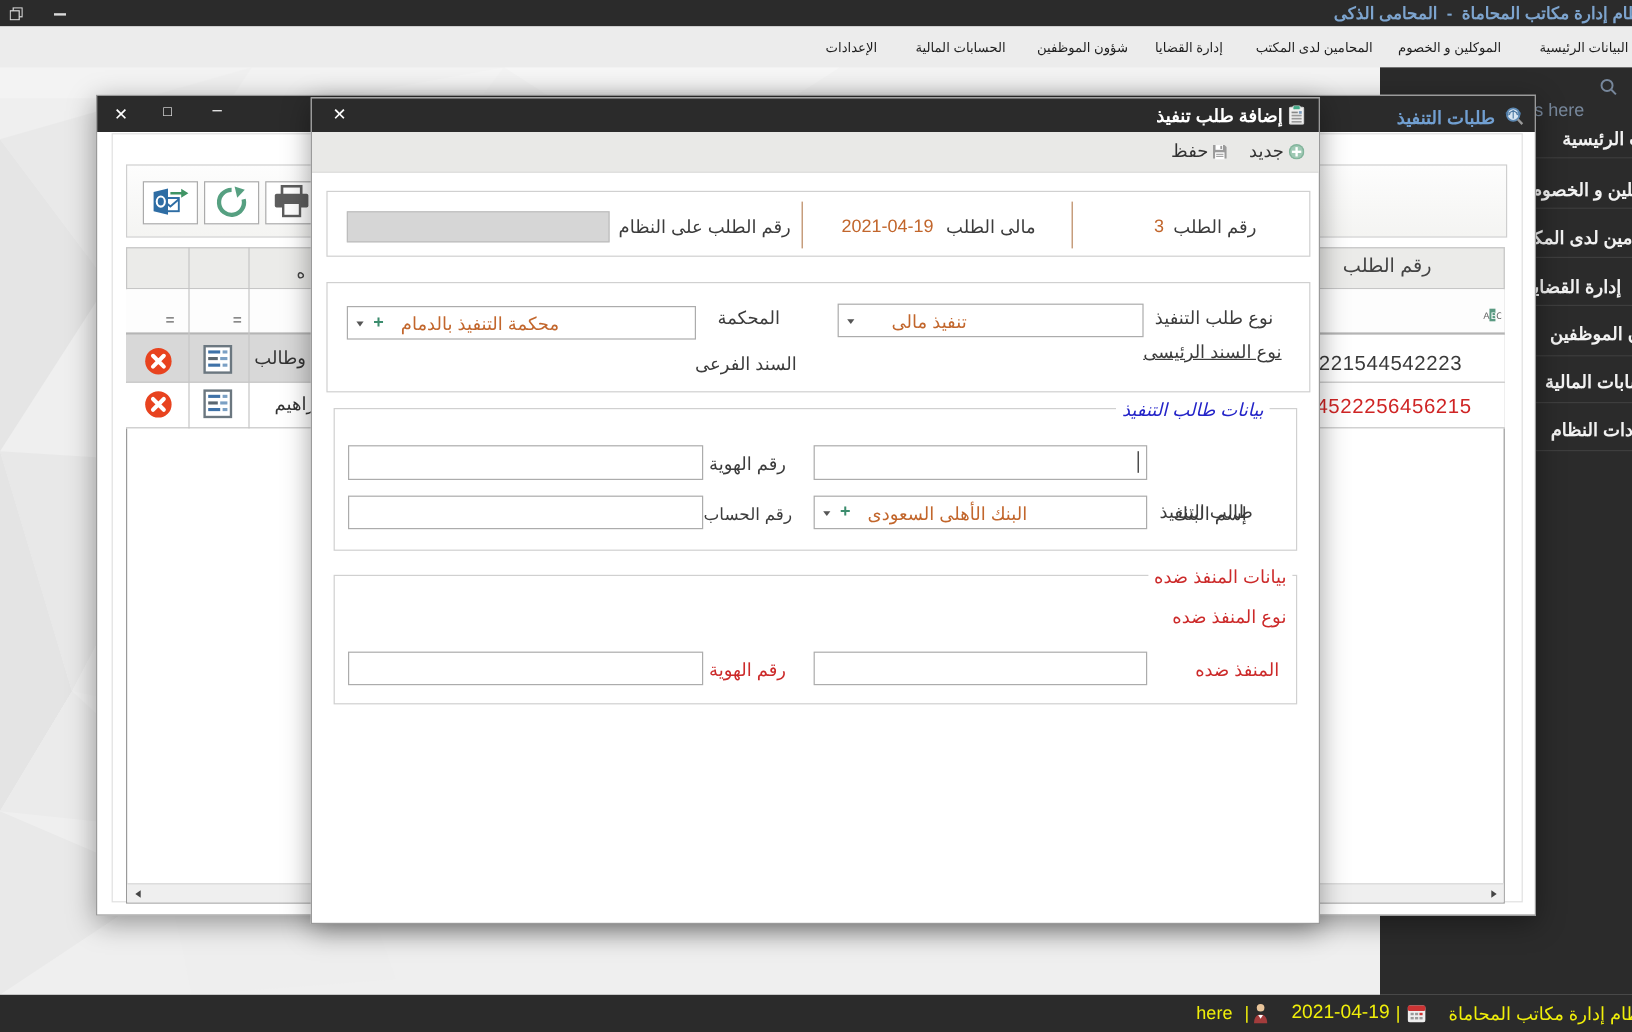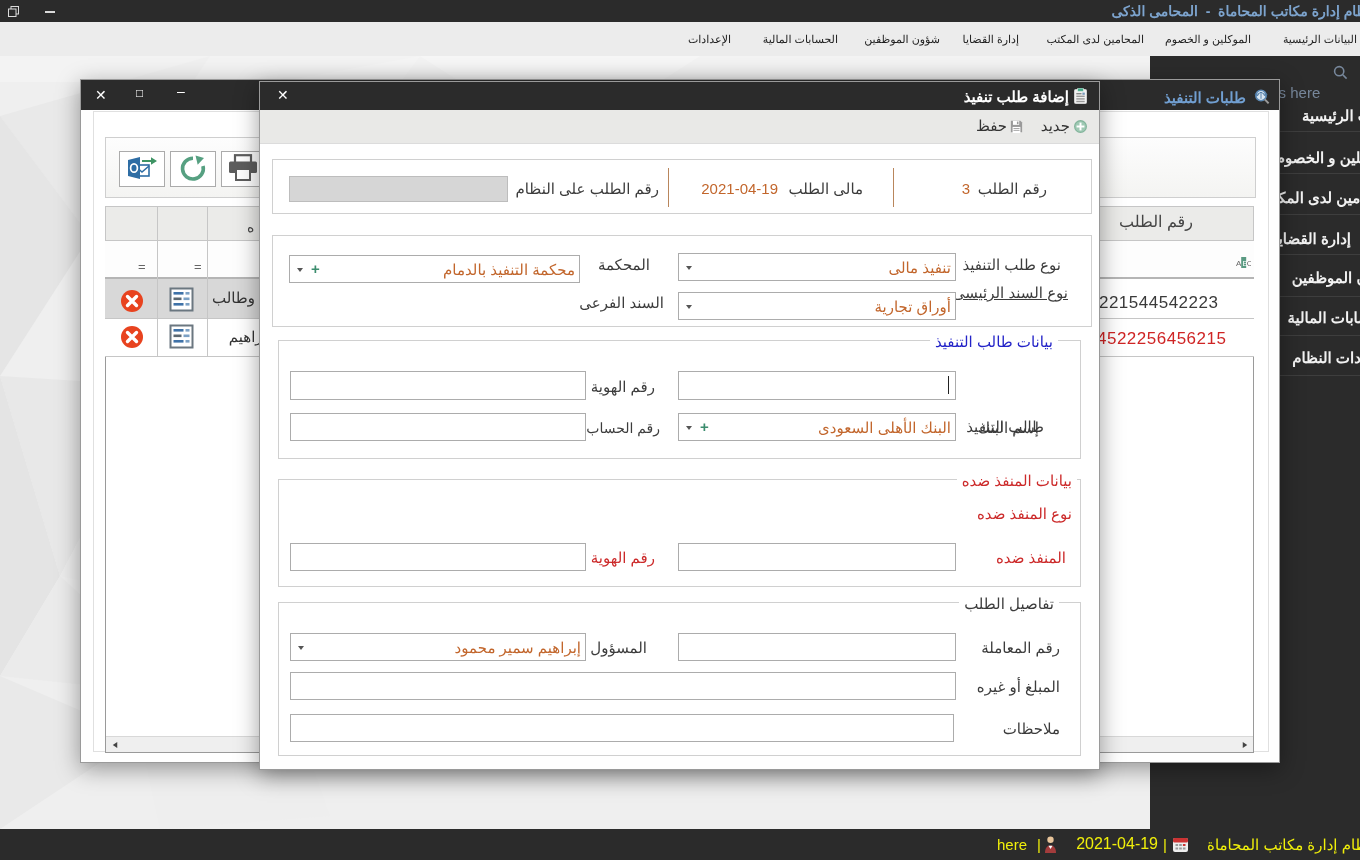--- a/index.html
+++ b/index.html
@@ -40,21 +40,21 @@
 
 #dlg { left:259px; top:81px; width:841px; height:689px; border:1px solid #9a9a9a; }
 #dlg .wtb { height:28px; }
 #dlgtitle { position:absolute; right:30px; top:6px; color:#fff; font-size:15px; font-weight:bold; direction:rtl; }
 #dlgtools { position:absolute; left:0; top:28px; right:0; height:34px; background:#e9e9e7; border-bottom:1px solid #dcdcdc; direction:rtl; }
 .gbox { position:absolute; border:1px solid #d0d0d0; background:#fff; }
 .glabel { position:absolute; background:#fff; padding:0 5px; font-size:15px; top:-8px; direction:rtl; white-space:nowrap; }
 .lbl { position:absolute; font-size:15px; color:#3c3c3c; direction:rtl; white-space:nowrap; }
 .inp { position:absolute; height:28px; background:#fff; border:1px solid #acacac; }
 .cmb { position:absolute; height:28px; background:#fff; border:1px solid #acacac; }
-.cmb .val { position:absolute; left:44px; right:4px; top:5px; text-align:right; color:#c2662c; font-size:15px; letter-spacing:1px; direction:rtl; white-space:nowrap; }
+.cmb .val { position:absolute; left:44px; right:4px; top:5px; text-align:left; color:#c2662c; font-size:15px; letter-spacing:1px; direction:rtl; white-space:nowrap; }
 .cmb .da { position:absolute; left:7px; top:12px; width:0; height:0; border-left:3.5px solid transparent; border-right:3.5px solid transparent; border-top:4.5px solid #555; }
 .cmb .plus { position:absolute; left:21px; top:4px; color:#3c8d6e; font-size:15px; font-weight:bold; }
 .orange { color:#c2662c; }
 .redl { color:#cc2a2a; }
 .bluel { color:#2323c8; }
 
 
 #statusbar { left:0; top:829px; width:1360px; height:31px; background:#2b2b2b; }
 #statusbar .st { position:absolute; top:7px; color:#f0ef0a; font-size:15px; white-space:nowrap; }
 </style>
@@ -242,40 +242,36 @@
     <div style="position:absolute;left:620px;top:8px;width:1px;height:39px;background:#b9865c;"></div>
     <span class="lbl" style="right:228px;top:20px;">مالى الطلب</span>
       <span class="lbl orange" style="right:313px;top:20px;direction:ltr;">2021-04-19</span>
     <div style="position:absolute;left:395px;top:8px;width:1px;height:39px;background:#b9865c;"></div>
     <span class="lbl" style="right:432px;top:20px;">رقم الطلب على النظام</span>
     <div class="inp" style="left:16px;top:16px;width:219px;height:26px;background:#d6d6d6;border:1px solid #bdbdbd;"></div>
   </div>
 
   <div class="gbox" style="left:12px;top:153px;width:820px;height:92px;">
     <span class="lbl" style="right:30px;top:20px;">نوع طلب التنفيذ</span>
-    <div class="cmb" style="left:405px;top:17px;width:278px;">
+    <div class="cmb" style="left:425px;top:17px;width:255px;">
         <span class="val">تنفيذ مالى</span>
         <span class="da"></span>
       </div>
     <span class="lbl" style="right:441px;top:20px;">المحكمة</span>
     <div class="cmb" style="left:16px;top:19px;width:291px;">
         <span class="val">محكمة التنفيذ بالدمام</span>
         <span class="da"></span>
         <span class="plus">+</span>
       </div>
     <span class="lbl" style="right:23px;top:48px;text-decoration:underline;">نوع السند الرئيسى</span>
-    <div class="cmb" style="left:405px;top:56px;width:278px;">
-        <span class="val">أوراق تجارية</span>
-        <span class="da"></span>
-      </div>
     <span class="lbl" style="right:427px;top:58px;">السند الفرعى</span>
   </div>
 
   <div class="gbox" style="left:18px;top:258px;width:803px;height:119px;">
-    <span class="glabel bluel" style="right:22px;">بيانات طالب التنفيذ</span>
+    <span class="glabel bluel" style="right:22px;font-style:italic;">بيانات طالب التنفيذ</span>
     <span class="lbl" style="right:36px;top:37px;margin-top:40px;">طالب التنفيذ</span>
     <div class="inp" style="left:399px;top:30px;width:278px;height:29px;">
         <div style="position:absolute;right:6px;top:4px;width:1px;height:18px;background:#222;"></div>
       </div>
     <span class="lbl" style="right:425px;top:37px;">رقم الهوية</span>
     <div class="inp" style="left:11px;top:30px;width:296px;height:29px;"></div>
     <span class="lbl" style="right:41px;top:78px;">إسم البنك</span>
     <div class="cmb" style="left:399px;top:72px;width:278px;">
         <span class="val">البنك الأهلى السعودى</span>
         <span class="da"></span>
@@ -287,34 +283,20 @@
 
   <div class="gbox" style="left:18px;top:397px;width:803px;height:108px;">
     <span class="glabel redl" style="right:3px;">بيانات المنفذ ضده</span>
     <span class="lbl redl" style="right:8px;top:25px;">نوع المنفذ ضده</span>
     <span class="lbl redl" style="right:14px;top:69px;">المنفذ ضده</span>
     <div class="inp" style="left:399px;top:63px;width:278px;"></div>
     <span class="lbl redl" style="right:425px;top:69px;">رقم الهوية</span>
     <div class="inp" style="left:11px;top:63px;width:296px;"></div>
   </div>
 
-  <div class="gbox" style="left:18px;top:520px;width:803px;height:154px;">
-    <span class="glabel" style="right:21px;color:#3c3c3c;">تفاصيل الطلب</span>
-    <span class="lbl" style="right:20px;top:36px;">رقم المعاملة</span>
-    <div class="inp" style="left:399px;top:30px;width:278px;"></div>
-    <span class="lbl" style="right:433px;top:36px;">المسؤول</span>
-    <div class="cmb" style="left:11px;top:30px;width:296px;">
-        <span class="val">إبراهيم سمير محمود</span>
-        <span class="da"></span>
-      </div>
-    <span class="lbl" style="right:20px;top:75px;">المبلغ أو غيره</span>
-    <div class="inp" style="left:11px;top:69px;width:666px;"></div>
-    <span class="lbl" style="right:20px;top:117px;">ملاحظات</span>
-    <div class="inp" style="left:11px;top:111px;width:664px;"></div>
-  </div>
 </div>
 
 <div id="titlebar" class="abs">
   <svg style="position:absolute;left:8px;top:6px" width="11" height="11" viewBox="0 0 11 11">
       <rect x="3" y="0.5" width="7.5" height="7.5" fill="none" stroke="#dadada"></rect>
       <rect x="0.5" y="3" width="7.5" height="7.5" fill="#2b2b2b" stroke="#dadada"></rect>
     </svg>
   <div style="position:absolute;left:45px;top:11px;width:10px;height:2px;background:#dadada;"></div>
   <div id="apptitle">نظام إدارة مكاتب المحاماة&nbsp; - &nbsp;المحامى الذكى</div>
 </div>

